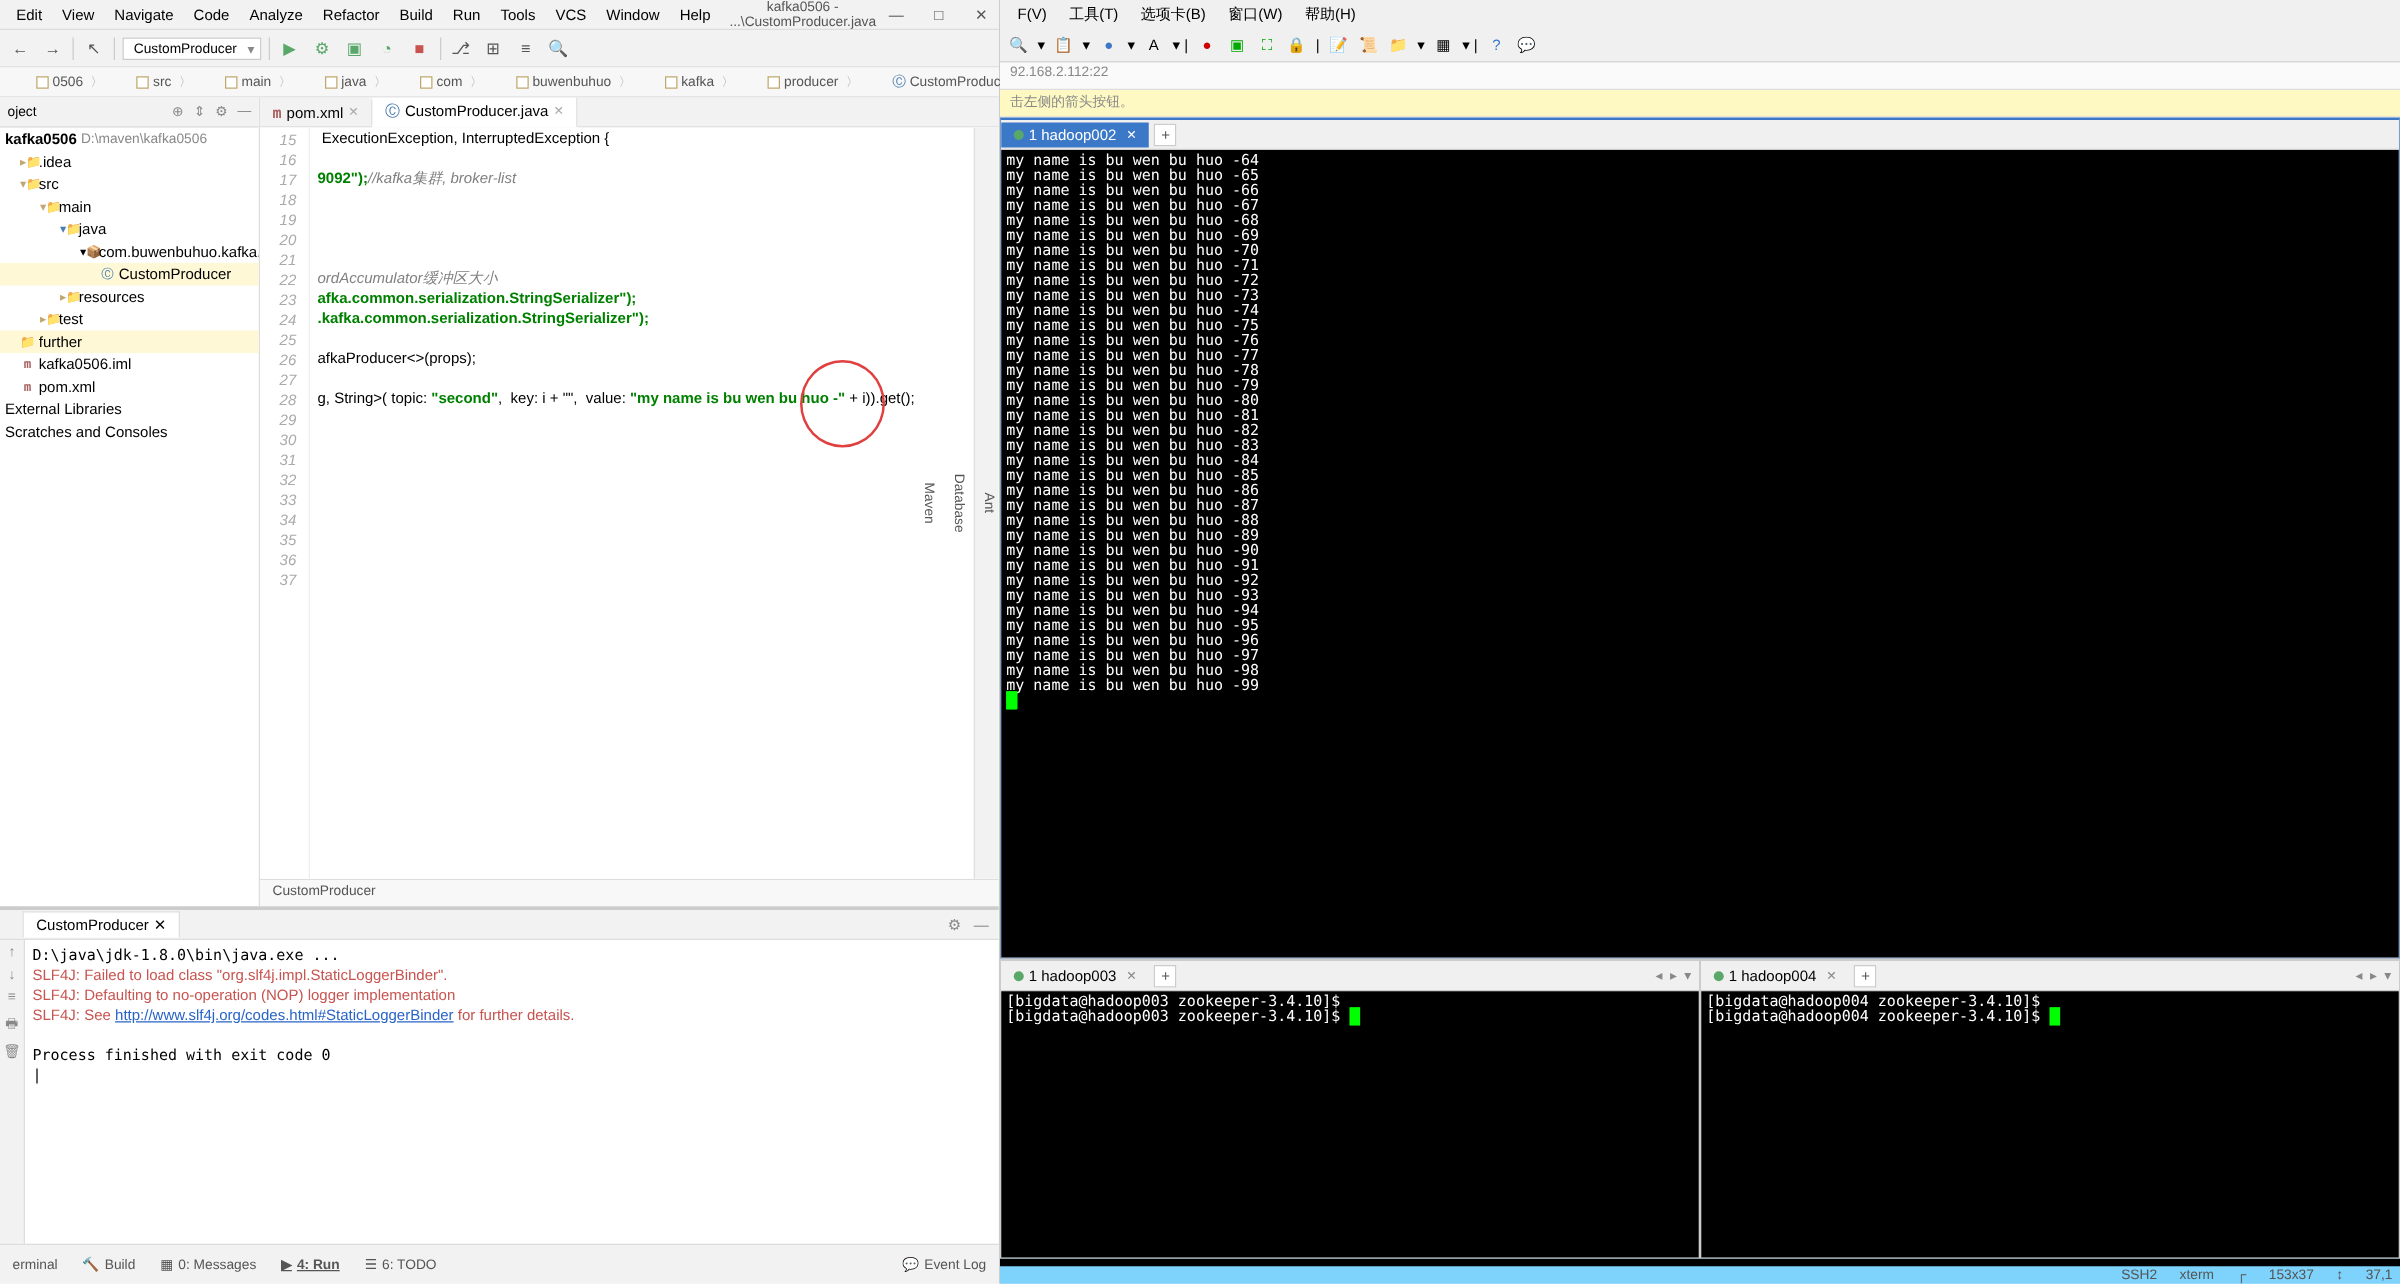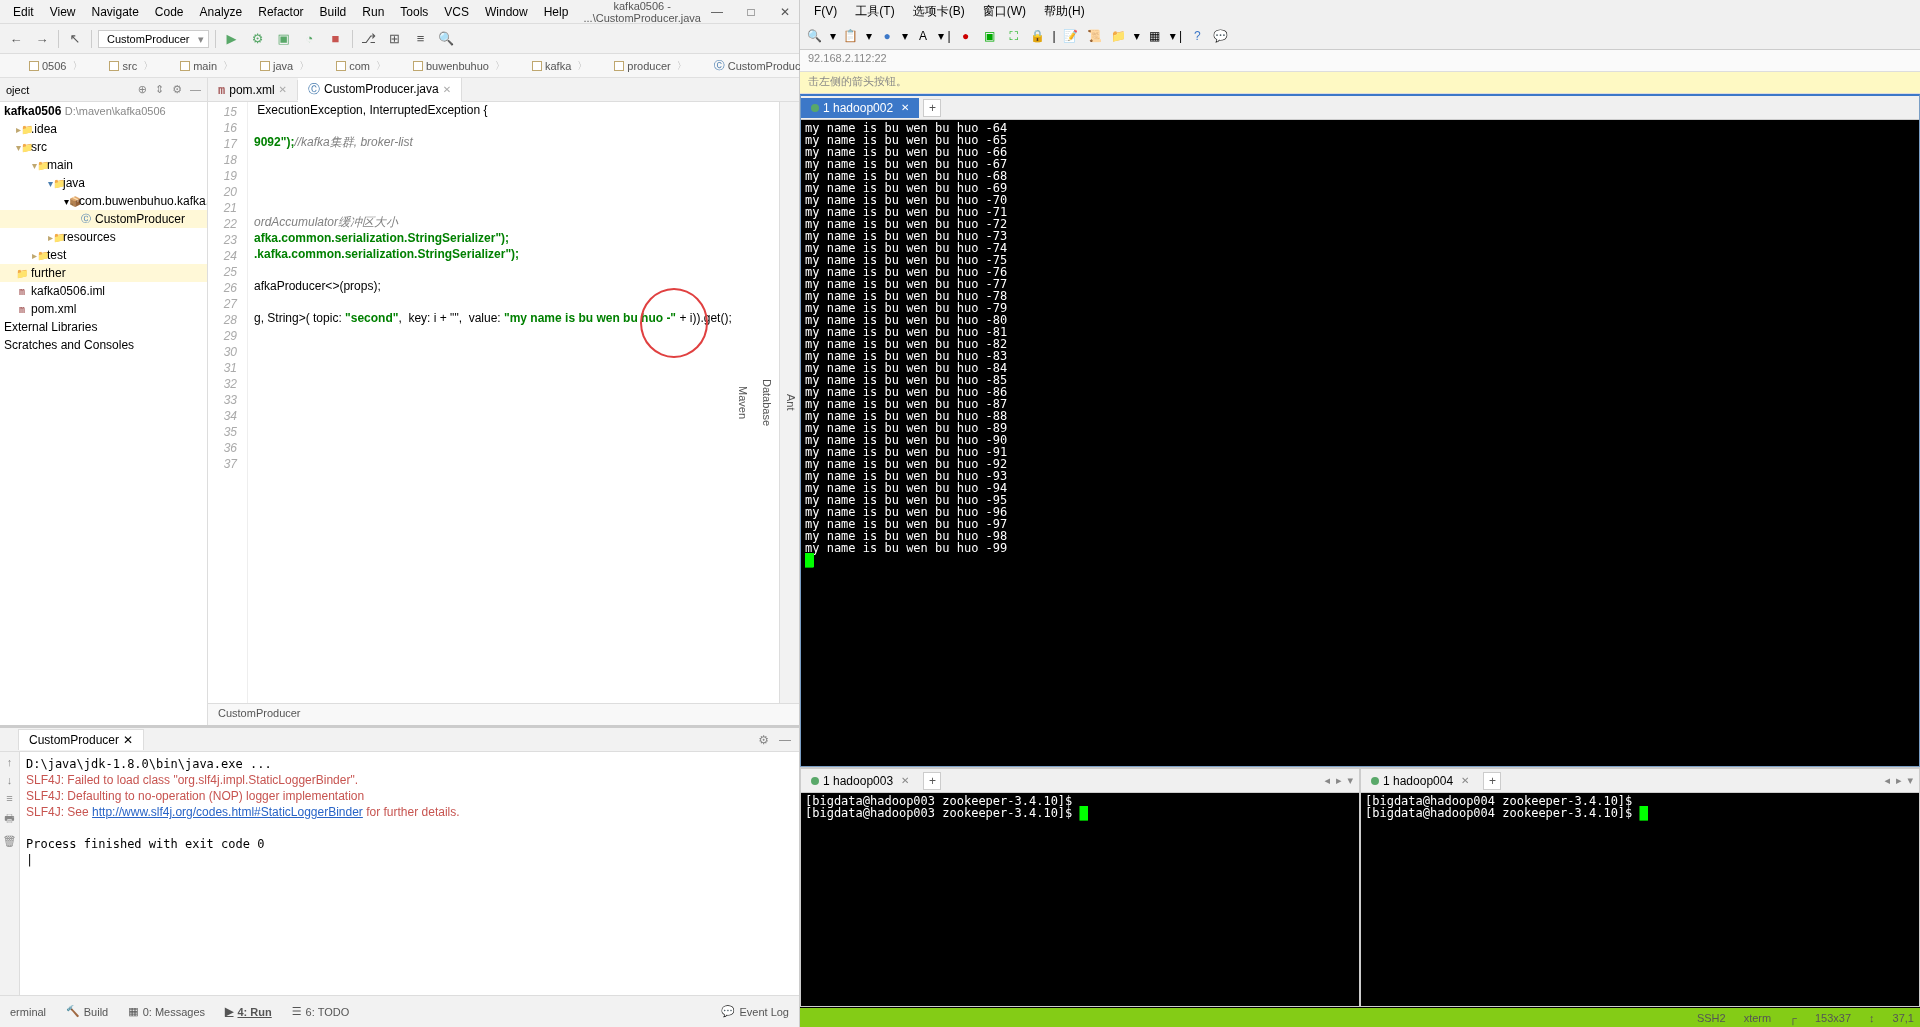--- a/index.html
+++ b/index.html
@@ -88,21 +88,21 @@
 .xs-tabbar { height:24px; background:#f0f0f0; display:flex; align-items:center; border-bottom:1px solid #ccc; }
 .xs-tab { padding:3px 10px; font-size:12px; display:flex; gap:4px; align-items:center; }
 .xs-tab.active { background:#3c78c8; color:#fff; }
 .xs-tab .dot { width:8px; height:8px; border-radius:50%; background:#59a869; display:inline-block; }
 .xs-tab.active .x { color:#fff; }
 .xs-tab .x { color:#888; font-size:10px; margin-left:4px; }
 .plus-tab { width:18px; height:18px; border:1px solid #ccc; background:#fff; display:flex; align-items:center; justify-content:center; font-size:12px; margin-left:4px; color:#555; }
 .xs-tabbar .nav { margin-left:auto; padding-right:6px; color:#888; display:flex; gap:6px; font-size:11px; }
 .term { flex:1; background:#000; color:#fff; font-family:Consolas,monospace; font-size:12px; line-height:12px; padding:2px 4px; overflow:hidden; white-space:pre; }
 .term .cursor { background:#0f0; color:#0f0; }
-.xs-status { height:20px; background:#84cc16; border-top:1px solid #000000; display:flex; align-items:center; font-size:11px; color:#555; padding:0 6px; }
+.xs-status { height:20px; background:#7dd3fc; border-top:6px solid #000000; display:flex; align-items:center; font-size:11px; color:#555; padding:0 6px; }
 .xs-status span { margin-left:auto; display:flex; gap:18px; }
 </style>
 </head>
 <body>
 
 <div class="left-app">
   <div class="ij-titlebar">
     <div class="ij-menu">
         <span>Edit</span>
         <span>View</span>

